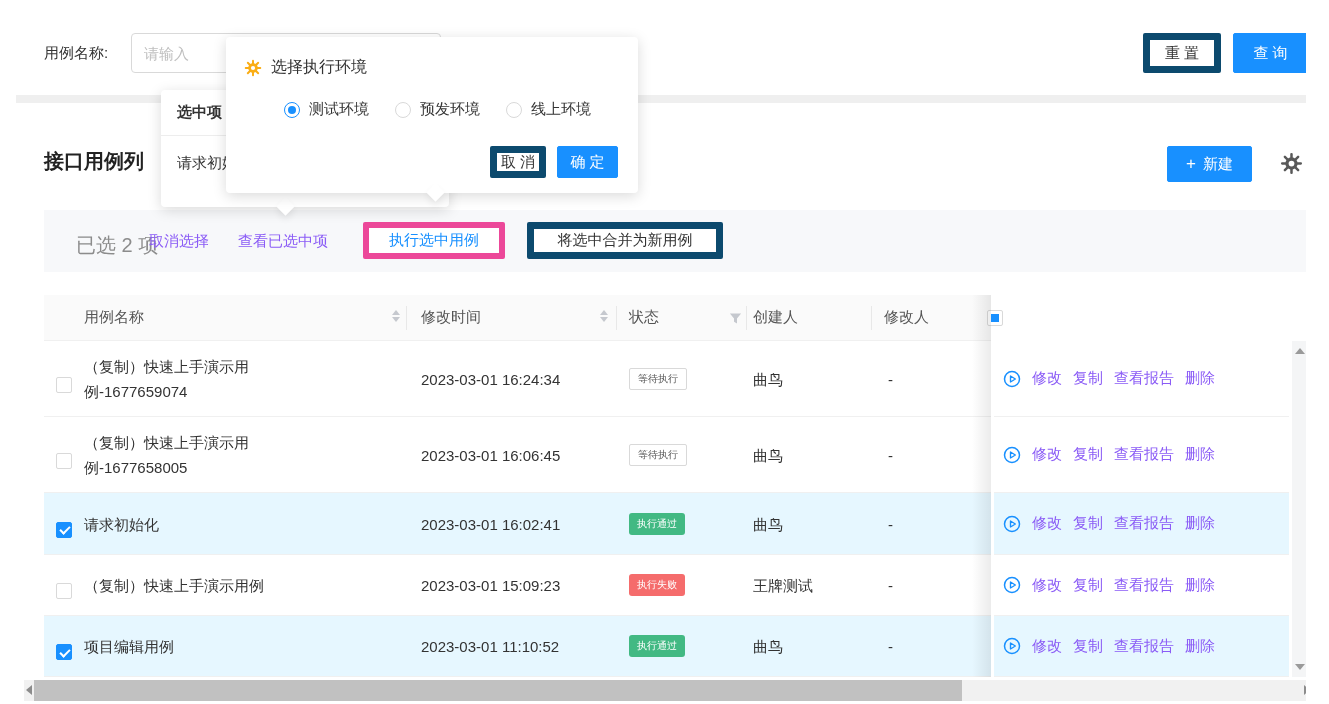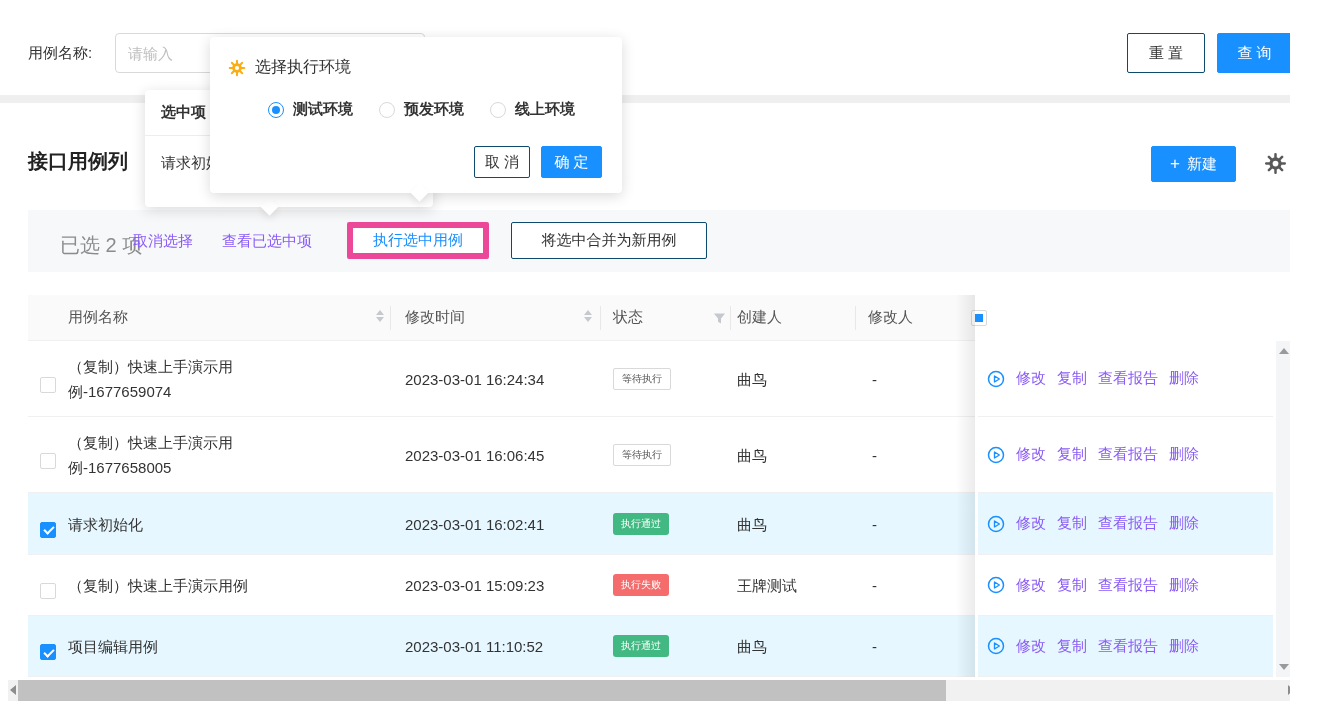--- a/index.html
+++ b/index.html
@@ -1,26 +1,26 @@
 <!DOCTYPE html>
 <html><head>
 <meta charset="utf-8">
 <style>
   * { margin:0; padding:0; box-sizing:border-box; }
   html,body { background:#fff; }
   #app {
     position:relative; width:1290px; height:704px; overflow:hidden;
-    background:#fff; font-family:"Liberation Sans", sans-serif; color:#333;
+    background:#fff; font-family:"Liberation Sans", sans-serif; color:#333;margin-left:16px;
   }
   .abs { position:absolute; }
 
   
   .btn { display:flex; align-items:center; justify-content:center; cursor:pointer; font-size:15px; border-radius:2px; }
   .btn-primary { background:#1890ff; color:#fff; border:1px solid #1890ff; }
-  .btn-default { background:#fff; color:#333; border:1px solid #0c4a6e; }
+  .btn-default { background:#fff; color:#333; border:7px solid #0c4a6e; }
   .btn-outline-primary { background:#fff; color:#1890ff; border:6px solid #ec4899; }
   .link { color:#8b5cf6; cursor:pointer; text-decoration:none; }
 
   
   .search-label { font-size:15px; color:#333; }
   .search-input { width:310px; height:40px; border:1px solid #d9d9d9; border-radius:4px;
     font-size:15px; padding:0 12px; color:#333; outline:none; font-family:inherit; }
   .search-input::placeholder { color:#bfbfbf; }
 
   .gray-band { background:#efefef; }
@@ -48,21 +48,21 @@
   .cb.checked::after { content:""; position:absolute; left:5px; top:1.5px; width:4px; height:8px;
         border:solid #fff; border-width:0 2px 2px 0; transform:rotate(45deg); }
   .cb.indet::after { content:""; position:absolute; inset:3px; background:#1890ff; }
 
   
   .radio { position:relative; display:inline-block; width:16px; height:16px; border-radius:50%;
         background:#fff; border:1px solid #d9d9d9; cursor:pointer; }
   .radio.on { border-color:#1890ff; }
   .radio.on::after { content:""; position:absolute; left:3px; top:3px; width:8px; height:8px;
         border-radius:50%; background:#1890ff; }
-  .radio-item { display:flex; align-items:center; gap:9px; font-size:15px; color:#333;font-weight:bold; }
+  .radio-item { display:flex; align-items:center; gap:9px; font-size:15px; color:#333; }
 
   
   .tag { display:inline-block; font-size:10px; line-height:18px; white-space:nowrap; }
   .tag-waiting { background:#fff; border:1px solid #d9d9d9; color:#595959; border-radius:2px; padding:1px 8px; }
   .tag-pass { background:#42b983; color:#fff; border-radius:3px; padding:2px 8px; }
   .tag-fail { background:#f56c6c; color:#fff; border-radius:3px; padding:2px 8px; }
 
   
   .sorter { display:inline-flex; flex-direction:column; gap:2px; cursor:pointer; }
   .car-up { width:0; height:0; border-left:4px solid transparent; border-right:4px solid transparent; border-bottom:5px solid #c5c8ce; }

